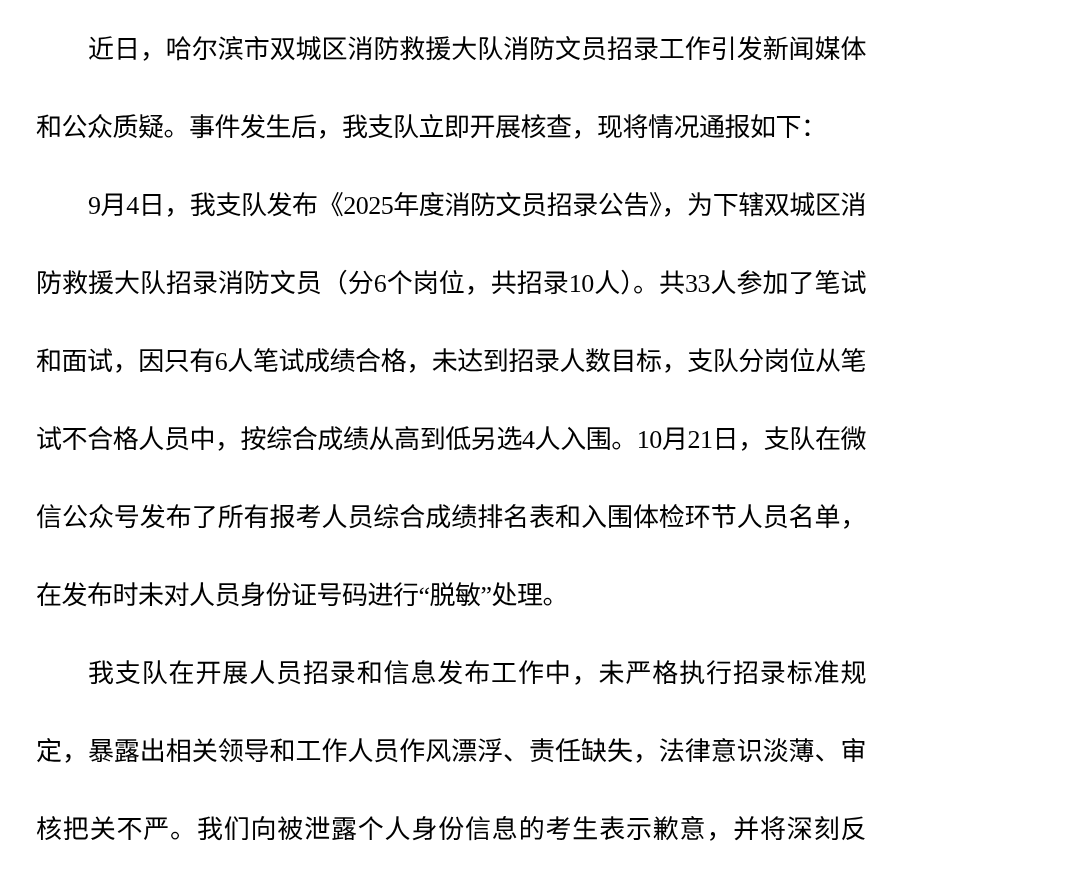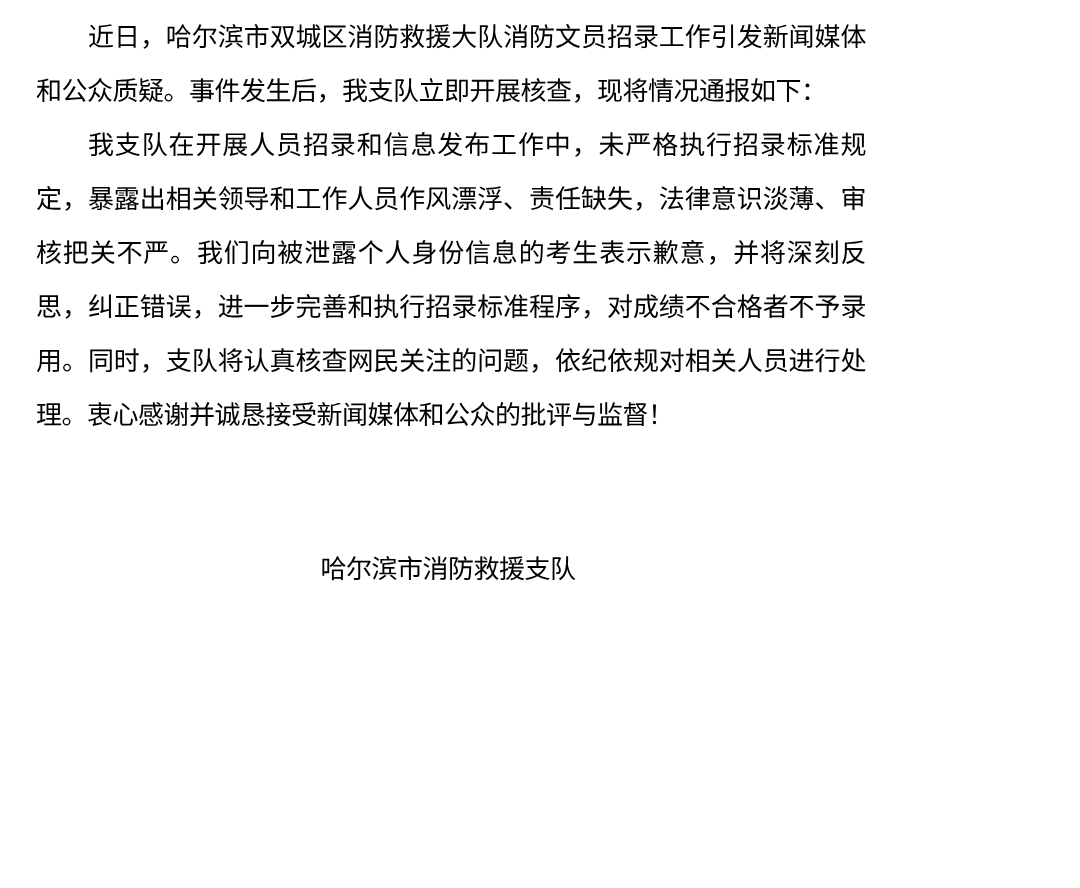--- a/index.html
+++ b/index.html
@@ -14,21 +14,21 @@
   }
   .page {
     box-sizing: border-box;
     width: 884px;
     height: 888px;
     padding: 11px 18px 0 36px;
     background: #ffffff;
     color: #000000;
     font-family: "Liberation Serif", "DejaVu Serif", serif;
     font-size: 26px;
-    line-height: 54px;
+    line-height: 78px;
     letter-spacing: -0.5px;
   }
   .para {
     margin: 0;
     text-indent: 2em;
     text-align: justify;
     text-justify: inter-character;
   }
   .closing {
     margin-top: 100px;
@@ -39,18 +39,19 @@
   }
   .date {
     padding-right: 39px;
   }
 </style>
 </head>
 <body>
 
 <div class="page">
   <p class="para">近日，哈尔滨市双城区消防救援大队消防文员招录工作引发新闻媒体和公众质疑。事件发生后，我支队立即开展核查，现将情况通报如下：</p>
+  <p class="para">9月4日，我支队发布《2025年度消防文员招录公告》，为下辖双城区消防救援大队招录消防文员（分6个岗位，共招录10人）。共33人参加了笔试和面试，因只有6人笔试成绩合格，未达到招录人数目标，支队分岗位从笔试不合格人员中，按综合成绩从高到低另选4人入围。10月21日，支队在微信公众号发布了所有报考人员综合成绩排名表和入围体检环节人员名单，在发布时未对人员身份证号码进行“脱敏”处理。</p>
   <p class="para">我支队在开展人员招录和信息发布工作中，未严格执行招录标准规定，暴露出相关领导和工作人员作风漂浮、责任缺失，法律意识淡薄、审核把关不严。我们向被泄露个人身份信息的考生表示歉意，并将深刻反思，纠正错误，进一步完善和执行招录标准程序，对成绩不合格者不予录用。同时，支队将认真核查网民关注的问题，依纪依规对相关人员进行处理。衷心感谢并诚恳接受新闻媒体和公众的批评与监督！</p>
 
   <div class="closing">
     <div class="signature">哈尔滨市消防救援支队</div>
   </div>
 </div>
 
 </body></html>

